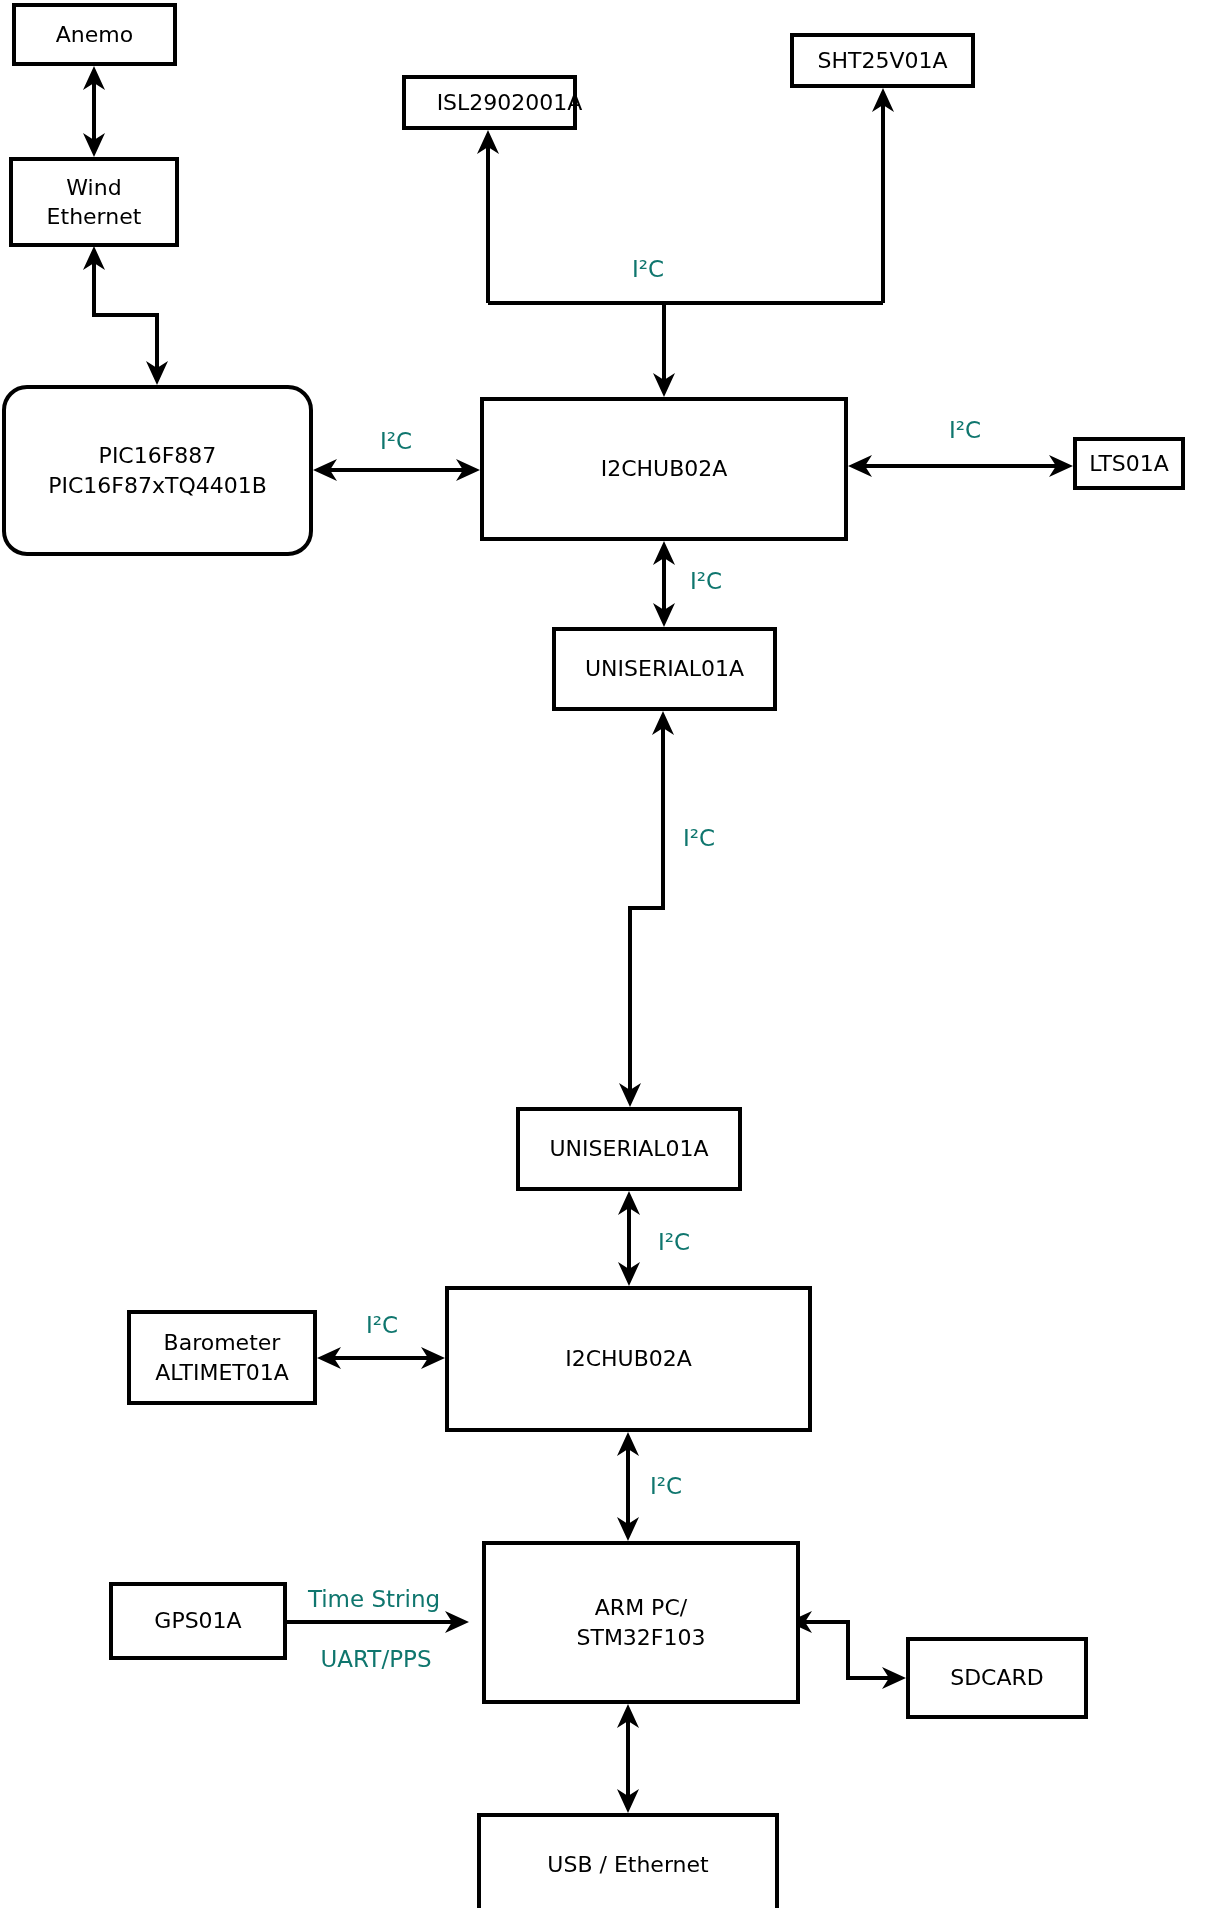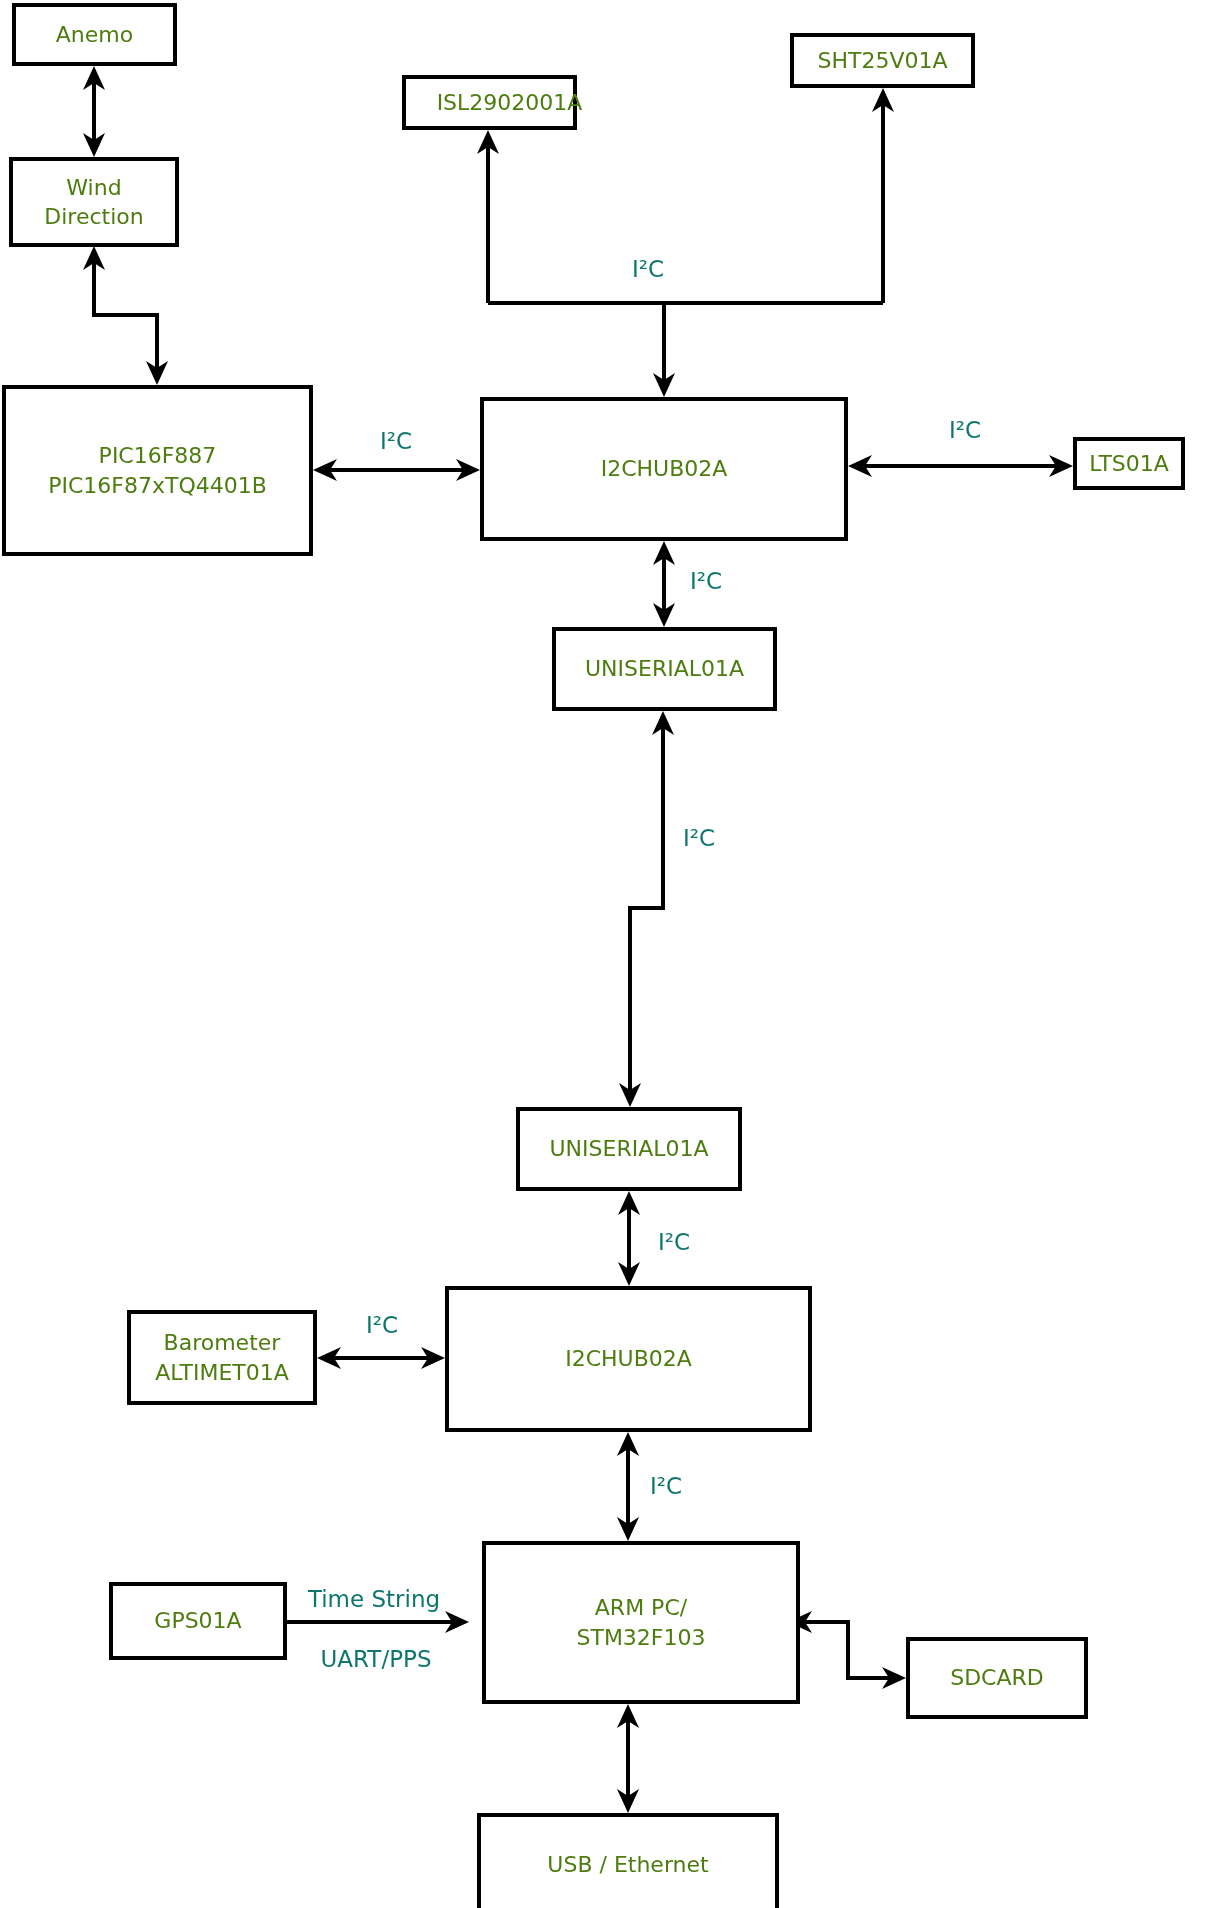--- a/index.html
+++ b/index.html
@@ -39,21 +39,21 @@
     border: 4px solid #000000;
     display: flex;
     align-items: center;
     justify-content: center;
     text-align: center;
   }
   .node-label {
     font-size: 22px;
     line-height: 1.32;
     white-space: pre-line;
-    color: #4d7c0f;
+    color: #000000;
   }
   .elabel {
     position: absolute;
     z-index: 3;
     transform: translate(-50%, -50%);
     font-size: 23px;
     white-space: nowrap;
     color: #0f766e;
     background: transparent;
   }
@@ -146,32 +146,32 @@
       <polygon class="wire-head" points="628,1813 617,1789 628,1796 639,1789"></polygon>
     </g>
   </svg>
 
   <div class="node" style="left:12px; top:3px; width:165px; height:63px;">
     <span class="node-label">Anemo</span>
   </div>
 
   <div class="node" style="left:9px; top:157px; width:170px; height:90px;">
     <span class="node-label">Wind
-Direction</span>
+Ethernet</span>
   </div>
 
   <div class="node" style="left:402px; top:75px; width:175px; height:55px;padding-left:40px;">
     <span class="node-label">ISL2902001A</span>
   </div>
 
   <div class="node" style="left:790px; top:33px; width:185px; height:55px;">
     <span class="node-label">SHT25V01A</span>
   </div>
 
-  <div class="node" style="left:2px; top:385px; width:311px; height:171px;">
+  <div class="node" style="left:2px; top:385px; width:311px; height:171px;border-radius:25px;">
     <span class="node-label">PIC16F887
 PIC16F87xTQ4401B</span>
   </div>
 
   <div class="node" style="left:480px; top:397px; width:368px; height:144px;">
     <span class="node-label">I2CHUB02A</span>
   </div>
 
   <div class="node" style="left:1073px; top:437px; width:112px; height:53px;">
     <span class="node-label">LTS01A</span>

